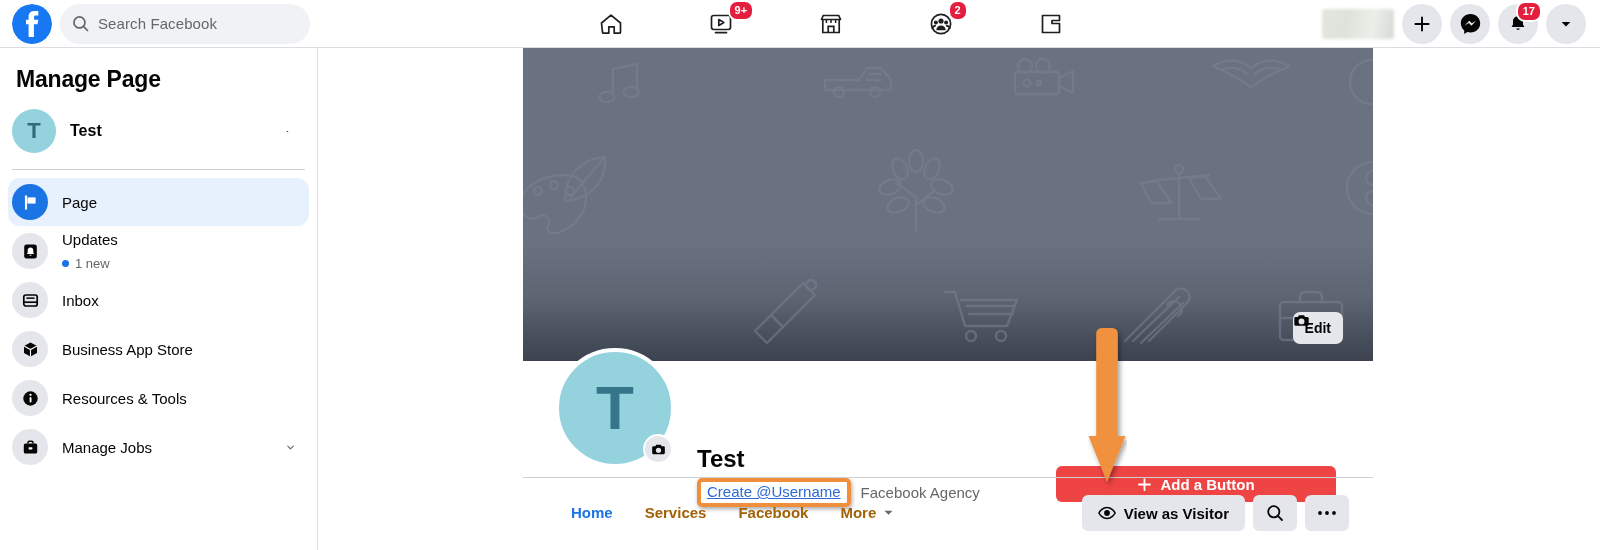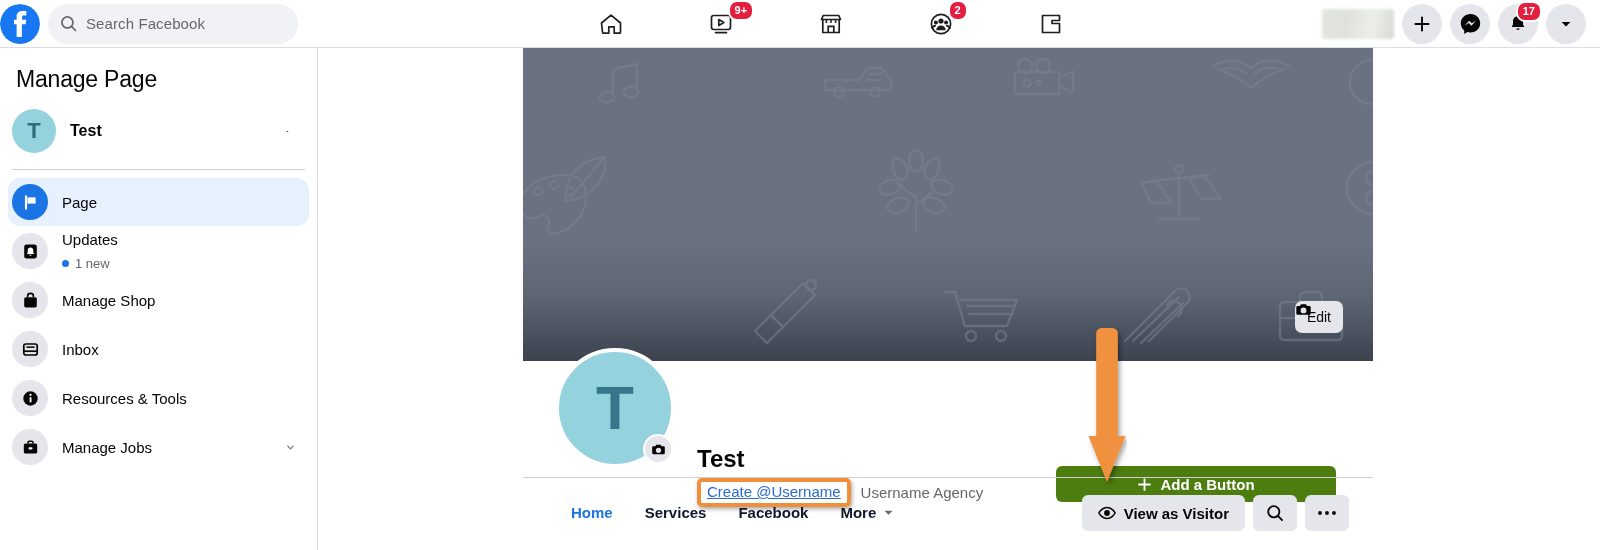--- a/index.html
+++ b/index.html
@@ -10,21 +10,21 @@
     overflow: hidden;
   }
   .app { position: relative; width: 1600px; height: 550px; }
 
   
   .topbar {
     position: absolute; top: 0; left: 0; width: 1600px; height: 48px;
     background: #fff; border-bottom: 1px solid #dadde1;
     display: flex; align-items: center;
   }
-  .tb-left { display: flex; align-items: center; gap: 8px; padding-left: 0; width: 340px; }
+  .tb-left { display: flex; align-items: center; gap: 8px; padding-left: 12px; width: 340px; }
   .fb-logo { width: 40px; height: 40px; border-radius: 50%; flex: 0 0 40px; }
   .search-pill {
     display: flex; align-items: center; gap: 9px;
     height: 40px; width: 250px; border-radius: 20px;
     background: #f0f2f5; padding: 0 12px;
   }
   .search-pill .ph { font-size: 15px; color: #65676b; letter-spacing: .1px; }
 
   .tb-center { flex: 1; display: flex; align-items: center; justify-content: center; gap: 0px; }
   .nav-icon {
@@ -52,21 +52,21 @@
     cursor: pointer;
   }
   .round-btn .badge { top: -3px; right: -4px; }
 
   
   .sidebar {
     position: absolute; top: 48px; left: 0; width: 318px; height: 502px;
     background: #fff; border-right: 1px solid #dadde1;
     padding: 12px 8px 0 8px;
   }
-  .side-title { font-size: 23px; font-weight: normal; color: #050505; padding: 6px 8px 10px 8px; letter-spacing: -.2px; }
+  .side-title { font-size: 23px; font-weight: bold; color: #050505; padding: 6px 8px 10px 8px; letter-spacing: -.2px; }
   .page-switcher {
     display: flex; align-items: center; gap: 14px;
     padding: 6px 10px 6px 4px; cursor: pointer;
   }
   .avatar-sm {
     width: 44px; height: 44px; border-radius: 50%;
     background: #94d2de; color: #2f6b7a;
     font-size: 22px; font-weight: bold;
     display: flex; align-items: center; justify-content: center;
     flex: 0 0 44px;
@@ -96,24 +96,24 @@
   
   .main { position: absolute; top: 48px; left: 318px; width: 1282px; height: 502px; background: #fff; }
 
   .cover {
     position: absolute; left: 205px; top: 0px; width: 850px; height: 313px;
     background: linear-gradient(180deg,#6a7180 0%,#6a7180 62%,#5d6472 80%,#3c434f 100%);
     overflow: hidden;
   }
   .cover svg { position: absolute; inset: 0; }
   .edit-cover {
-    position: absolute; right: 30px; bottom: 28px;
+    position: absolute; right: 30px; bottom: 17px;
     display: flex; align-items: center; gap: 7px;
     background: #e4e6eb; border-radius: 7px; padding: 8px 12px;
-    font-size: 14px; font-weight: normal; color: #050505; cursor: pointer;
+    font-size: 14px; font-weight: bold; color: #050505; cursor: pointer;
   }
 
   
   .profile-row { position: absolute; left: 205px; top: 313px; width: 850px; }
   .avatar-lg-wrap { position: absolute; left: 32px; top: -13px; width: 120px; height: 120px; }
   .avatar-lg {
     width: 120px; height: 120px; border-radius: 50%;
     background: #94d2de; border: 4px solid #fff;
     display: flex; align-items: center; justify-content: center;
     color: #36768a; font-size: 62px; font-weight: bold; line-height: 1;
@@ -130,33 +130,33 @@
   .username-box {
     border: 4px solid #ef8f3c; border-radius: 5px;
     padding: 1px 6px 2px 6px; background: transparent;
     box-shadow: 1px 2px 4px rgba(0,0,0,.35);
   }
   .username-link { font-size: 15px; color: #2d6ad6; text-decoration: underline; cursor: pointer; }
   .category { font-size: 15px; color: #65676b; }
 
   .cta-btn {
     position: absolute; left: 533px; top: 105px;
-    width: 280px; height: 36px; border-radius: 6px; background: #4d7c0f;
+    width: 280px; height: 36px; border-radius: 6px; background: #ef4444;
     display: flex; align-items: center; justify-content: center; gap: 8px;
     color: #fff; font-size: 15px; font-weight: bold; cursor: pointer;
   }
 
   
   .tabs-row {
     position: absolute; left: 205px; top: 429px; width: 850px; height: 73px;
     border-top: 1px solid #ced0d4;
   }
   .tabs { position: absolute; left: 32px; top: 26px; display: flex; align-items: flex-start; gap: 0px; }
   .tab {
-    font-size: 15px; font-weight: 600; color: #0f172a;
+    font-size: 15px; font-weight: 600; color: #a16207;
     padding: 0 16px; cursor: pointer; display: flex; align-items: center; gap: 7px;
   }
   .tab.active { color: #1b74e4; }
   .actions { position: absolute; right: 24px; top: 17px; display: flex; align-items: center; gap: 8px; }
   .act-btn {
     height: 36px; border-radius: 6px; background: #e4e6eb;
     display: flex; align-items: center; justify-content: center; gap: 8px;
     padding: 0 16px; font-size: 15px; font-weight: bold; color: #050505; cursor: pointer;
   }
   .act-btn.icon-only { width: 44px; padding: 0; }
@@ -291,45 +291,45 @@
       <div class="ni-body">
         <div class="ni-label">Updates</div>
         <div class="ni-sub">
           <span class="blue-dot"></span>
           <span class="ni-sub-text">1 new</span>
         </div>
       </div>
     </div>
 
 
-    <div class="nav-item">
-      <div class="ni-icon">
-        <svg width="19" height="19" viewBox="0 0 19 19">
-          <path d="M6.6 6.2V5c0-1.6 1.3-2.6 2.9-2.6s2.9 1 2.9 2.6v1.2" fill="none" stroke="#050505" stroke-width="1.6"></path>
-          <rect x="3.2" y="6.2" width="12.6" height="10.2" rx="1.6" fill="#050505"></rect>
-        </svg>
-      </div>
-      <div class="ni-body">
-        <div class="ni-label">Manage Shop</div>
-      </div>
-    </div>
 
     <div class="nav-item">
       <div class="ni-icon">
         <svg width="19" height="19" viewBox="0 0 19 19">
           <rect x="2.8" y="4" width="13.4" height="11" rx="2" fill="none" stroke="#050505" stroke-width="1.7"></rect>
           <line x1="2.8" y1="11.2" x2="16.2" y2="11.2" stroke="#050505" stroke-width="1.7"></line>
           <rect x="5.4" y="6.4" width="8.2" height="1.5" fill="#050505"></rect>
         </svg>
       </div>
       <div class="ni-body">
         <div class="ni-label">Inbox</div>
       </div>
     </div>
 
+    <div class="nav-item">
+      <div class="ni-icon">
+        <svg width="19" height="19" viewBox="0 0 19 19">
+          <path d="M9.5 2.4 16 6v7l-6.5 3.6L3 13V6z" fill="#050505"></path>
+          <path d="M3 6l6.5 3.6L16 6M9.5 9.6v7" fill="none" stroke="#fff" stroke-width="1.1"></path>
+        </svg>
+      </div>
+      <div class="ni-body">
+        <div class="ni-label">Business App Store</div>
+      </div>
+    </div>
 
     <div class="nav-item">
       <div class="ni-icon">
         <svg width="19" height="19" viewBox="0 0 19 19">
           <circle cx="9.5" cy="9.5" r="7.2" fill="#050505"></circle>
           <rect x="8.6" y="8" width="1.9" height="5.4" rx=".9" fill="#fff"></rect>
           <circle cx="9.5" cy="5.8" r="1.15" fill="#fff"></circle>
         </svg>
       </div>
       <div class="ni-body">
@@ -474,21 +474,21 @@
           </svg>
         </div>
       </div>
 
       <div class="page-name">Test</div>
 
       <div class="meta-row">
         <div class="username-box">
           <span class="username-link">Create @Username</span>
         </div>
-        <span class="category">Username Agency</span>
+        <span class="category">Facebook Agency</span>
       </div>
 
       <div class="cta-btn">
         <svg width="15" height="15" viewBox="0 0 16 16">
           <line x1="8" y1="2.2" x2="8" y2="13.8" stroke="#fff" stroke-width="2" stroke-linecap="round"></line>
           <line x1="2.2" y1="8" x2="13.8" y2="8" stroke="#fff" stroke-width="2" stroke-linecap="round"></line>
         </svg>
         <span>Add a Button</span>
       </div>
     </div>

